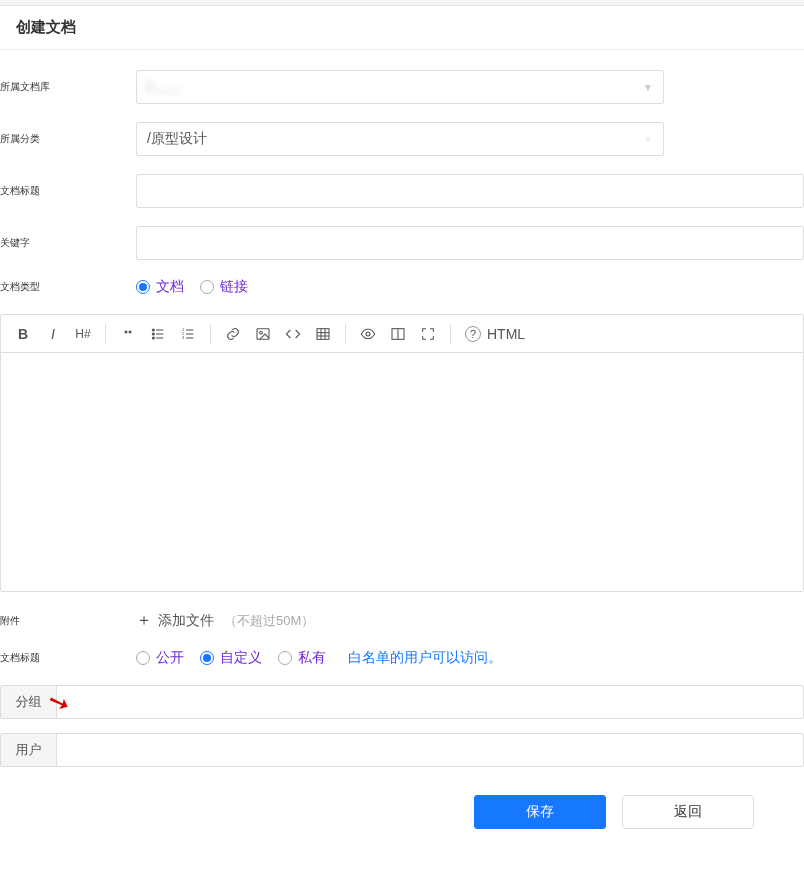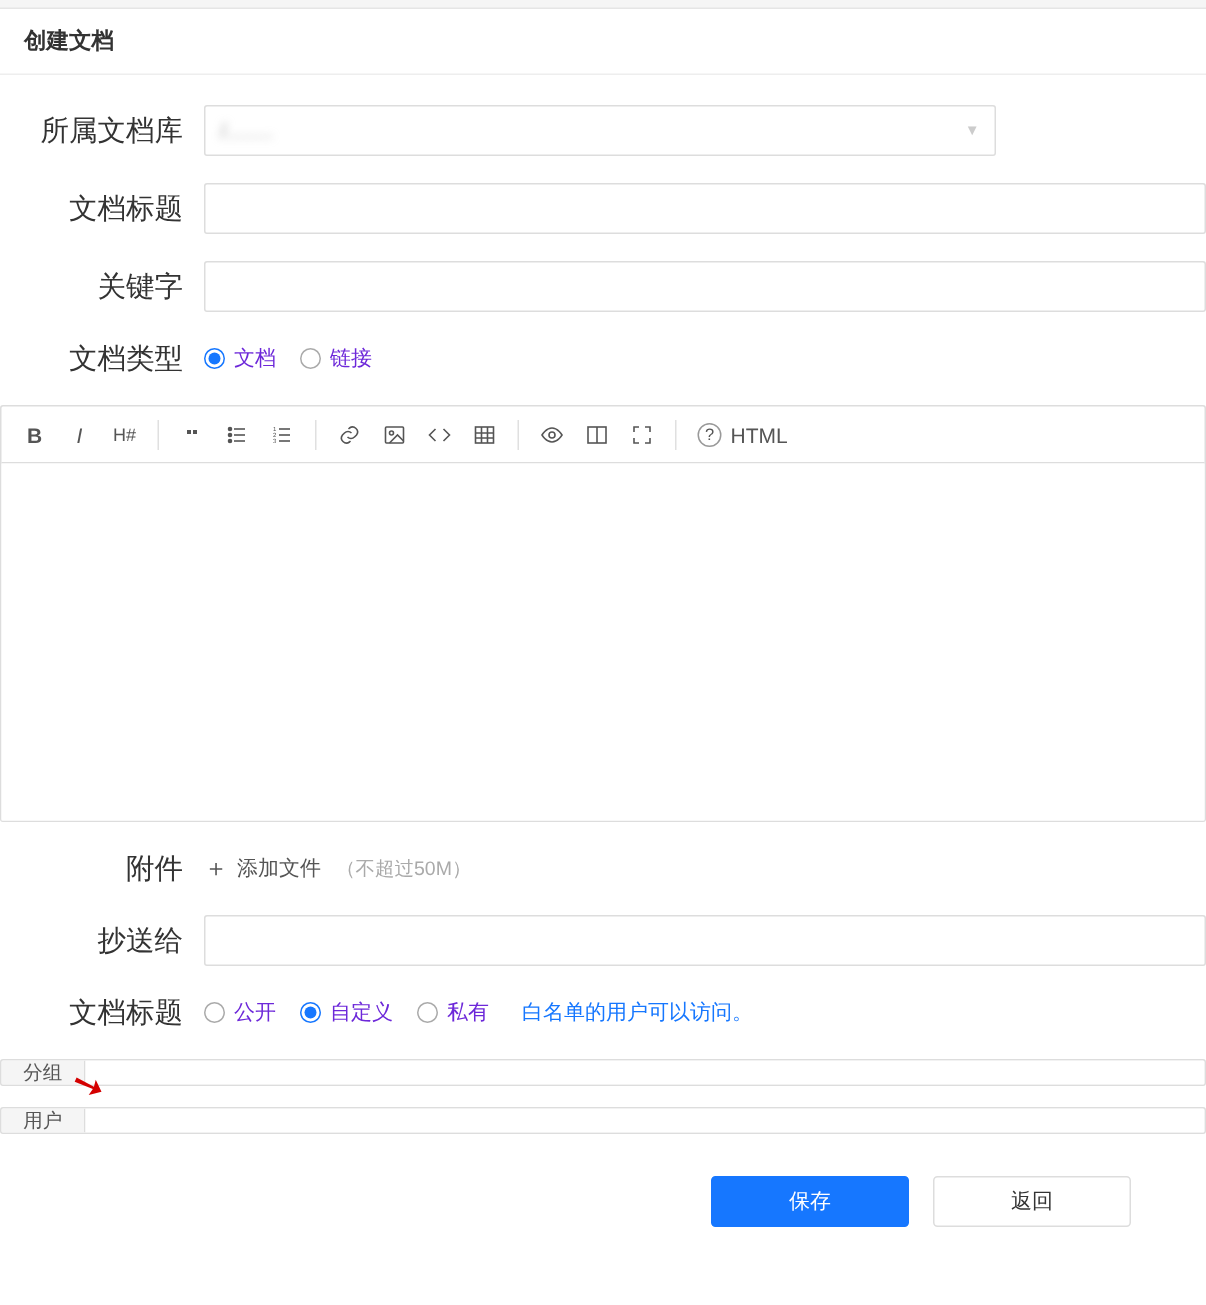--- a/index.html
+++ b/index.html
@@ -2,21 +2,21 @@
 <html><head>
   <meta charset="utf-8">
   <style>
     * { box-sizing: border-box; margin: 0; padding: 0; }
     body { font-family: -apple-system, BlinkMacSystemFont, "Segoe UI", Arial, sans-serif; font-size: 14px; color: #333; background: #fff; }
     .top-bar { height: 6px; background: #f5f5f5; border-bottom: 1px solid #e5e5e5; }
     .page-title { padding: 12px 16px; font-size: 15px; color: #333; border-bottom: 1px solid #eee; font-weight: 700; }
     .form-area { padding: 20px 0 20px 0; }
     .form-row { display: flex; align-items: center; margin-bottom: 18px; }
     .form-row.tall { align-items: flex-start; }
-    .form-label { width: 136px; text-align: right; padding-right: 14px; color: #333; font-size: 19px; flex-shrink: 0; }
+    .form-label { width: 136px; text-align: left; padding-right: 14px; color: #333; font-size: 10px; flex-shrink: 0; }
     .form-control { flex: 1; padding-right: 0; }
     .select-box { width: 528px; height: 34px; border: 1px solid #ddd; border-radius: 2px; display: flex; align-items: center; padding: 0 10px; position: relative; cursor: pointer; background: #fff; }
     .select-box .value { flex: 1; color: #555; font-size: 14px; }
     .select-box.blurred .value { filter: blur(3px); color: #999; }
     .select-box .caret { color: #ccc; font-size: 10px; }
     .select-box.disabled .caret { color: #eee; }
     .text-input { width: 100%; max-width: 668px; height: 34px; border: 1px solid #ddd; border-radius: 2px; padding: 0 10px; font-size: 14px; outline: none; }
     .text-input-full { width: 100%; }
     .radio-group { display: flex; align-items: center; gap: 16px; flex-wrap: wrap; }
     .radio-item { display: flex; align-items: center; gap: 6px; cursor: pointer; }
@@ -30,21 +30,21 @@
     .tb-btn { width: 28px; height: 28px; display: inline-flex; align-items: center; justify-content: center; cursor: pointer; border-radius: 2px; color: #555; }
     .tb-sep { width: 1px; height: 20px; background: #e0e0e0; margin: 0 6px; }
     .tb-text { display: inline-flex; align-items: center; gap: 6px; padding: 0 6px; cursor: pointer; color: #555; }
     .tb-text .qm { width: 16px; height: 16px; border: 1px solid #999; border-radius: 50%; display: inline-flex; align-items: center; justify-content: center; font-size: 11px; }
     .editor-body { height: 238px; background: #fff; }
     .attach-row { display: flex; align-items: center; gap: 10px; }
     .add-file { display: inline-flex; align-items: center; gap: 6px; color: #555; cursor: pointer; }
     .add-file .plus { font-size: 16px; color: #555; }
     .size-hint { color: #aaa; font-size: 13px; }
     .whitelist-group { display: flex; flex-direction: column; gap: 14px; width: 100%; max-width: 668px; }
-    .wl-row { display: flex; align-items: stretch; border: 1px solid #ddd; border-radius: 2px; height: 18px; overflow: hidden; }
+    .wl-row { display: flex; align-items: stretch; border: 1px solid #ddd; border-radius: 2px; height: 34px; overflow: hidden; }
     .wl-label { width: 56px; background: #f5f5f5; border-right: 1px solid #ddd; display: flex; align-items: center; justify-content: center; color: #555; font-size: 13px; flex-shrink: 0; }
     .wl-input { flex: 1; border: none; outline: none; padding: 0 10px; font-size: 14px; }
     .arrow-annotation { position: absolute; left: 48px; color: #d40000; font-size: 26px; transform: rotate(-20deg); pointer-events: none; }
     .whitelist-wrap { position: relative; }
     .actions { display: flex; justify-content: flex-end; gap: 16px; padding: 10px 50px 30px 0; }
     .btn { width: 132px; height: 34px; border-radius: 3px; font-size: 14px; cursor: pointer; display: inline-flex; align-items: center; justify-content: center; }
     .btn-primary { background: #1677ff; color: #fff; border: 1px solid #1677ff; }
     .btn-default { background: #fff; color: #333; border: 1px solid #ddd; }
     svg.ico { width: 16px; height: 16px; fill: none; stroke: currentColor; stroke-width: 1.6; }
   </style>
@@ -59,20 +59,29 @@
   <div class="form-row">
     <div class="form-label">所属文档库</div>
     <div class="form-control">
       <div class="select-box blurred">
         <span class="value">/........</span>
         <span class="caret">▼</span>
       </div>
     </div>
   </div>
 
+  <div class="form-row">
+    <div class="form-label">所属分类</div>
+    <div class="form-control">
+      <div class="select-box disabled">
+        <span class="value">/原型设计</span>
+        <span class="caret">▼</span>
+      </div>
+    </div>
+  </div>
 
   <div class="form-row">
     <div class="form-label">文档标题</div>
     <div class="form-control">
       <input class="text-input text-input-full" style="max-width: none;" value="">
     </div>
   </div>
 
   <div class="form-row">
     <div class="form-label">关键字</div>
@@ -203,26 +212,20 @@
       <div class="attach-row">
         <span class="add-file">
           <span class="plus">＋</span>
           <span>添加文件</span>
         </span>
         <span class="size-hint">（不超过50M）</span>
       </div>
     </div>
   </div>
 
-  <div class="form-row">
-    <div class="form-label">抄送给</div>
-    <div class="form-control">
-      <input class="text-input text-input-full" style="max-width: none;" value="">
-    </div>
-  </div>
 
   <div class="form-row">
     <div class="form-label">文档标题</div>
     <div class="form-control">
       <div class="radio-group">
         <label class="radio-item">
           <span class="radio"></span>
           <span class="radio-label">公开</span>
         </label>
         <label class="radio-item">

